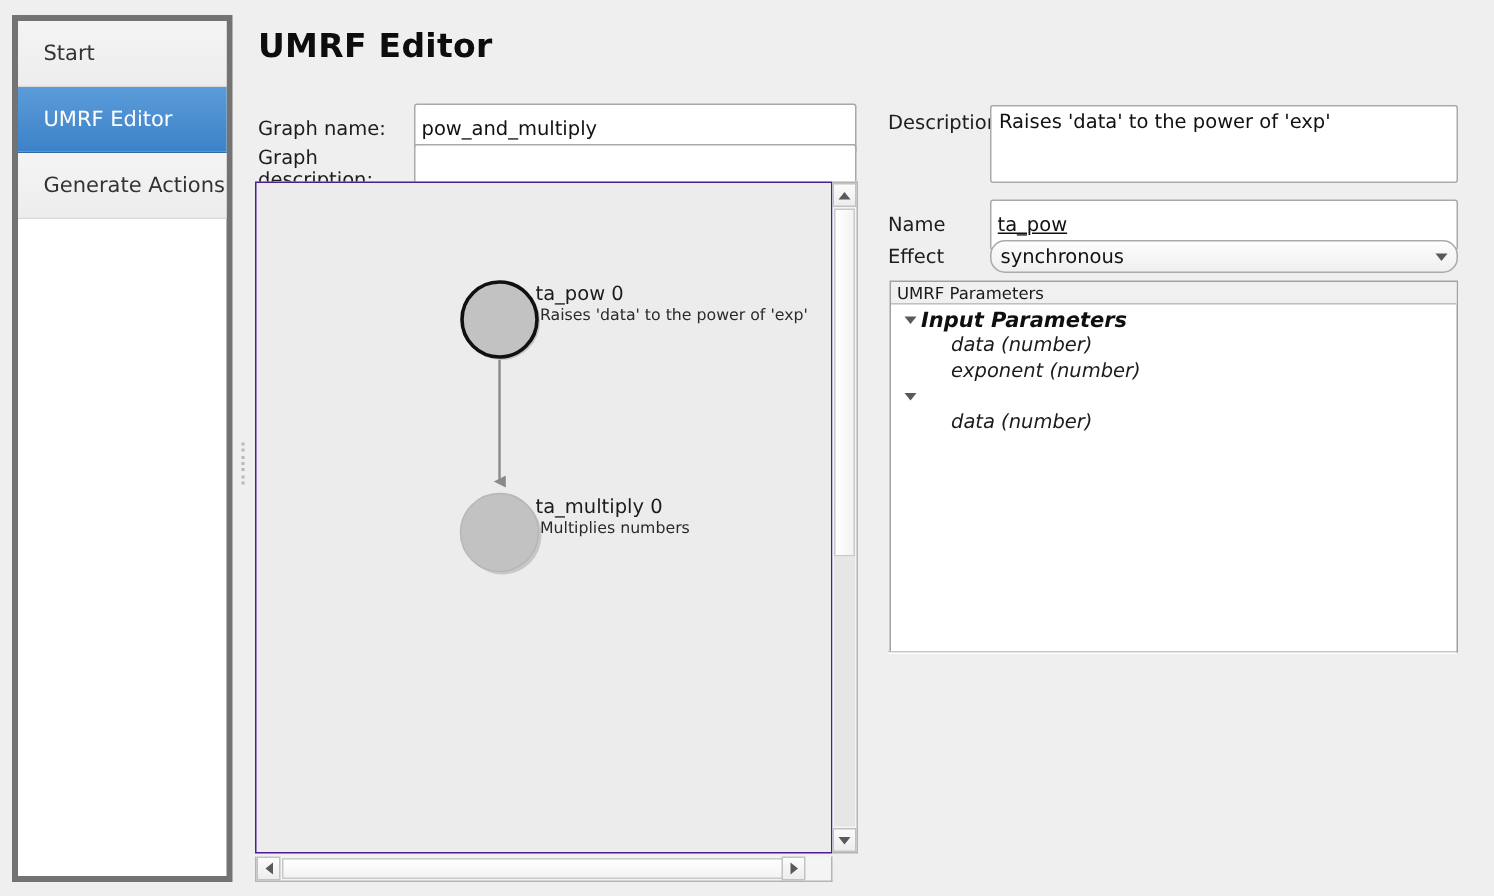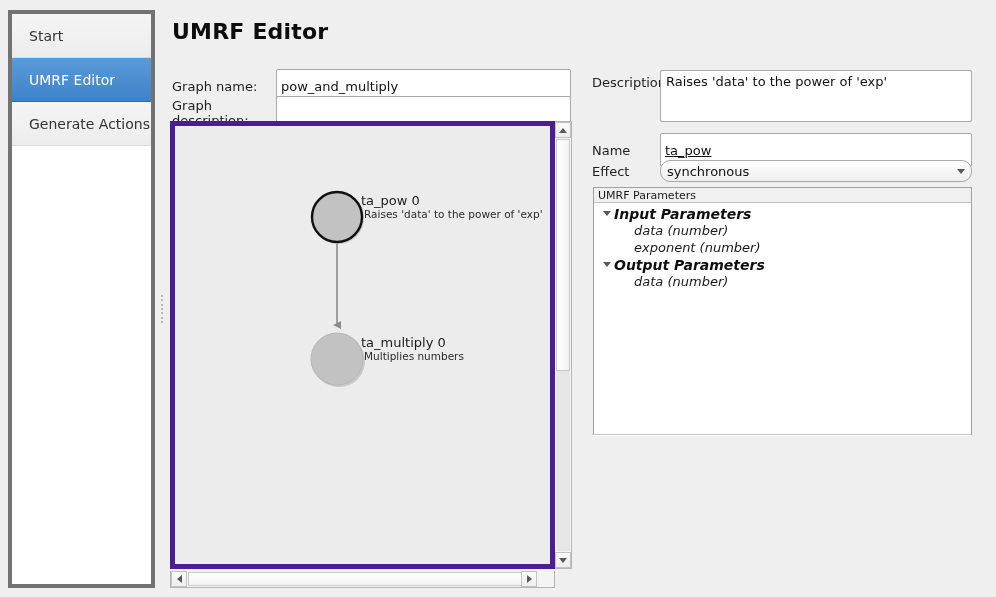--- a/index.html
+++ b/index.html
@@ -124,21 +124,21 @@
     width: 403px;
     height: 467px;
   }
   #canvas {
     position: absolute;
     left: 0;
     top: 0;
     width: 385px;
     height: 448px;
     background: #ececec;
-    border: 5px solid #4c1d95;
+    border: 1px solid #4c1d95;
     box-sizing: border-box;
     overflow: hidden;
   }
   #canvas svg { display: block; }
 
   .node-title {
     position: absolute;
     font-size: 13px;
     color: #1b1b1b;
     white-space: nowrap;
@@ -465,21 +465,20 @@
         </span>
         <span class="label">Input Parameters</span>
       </div>
       <div class="tree-leaf">data (number)</div>
       <div class="tree-leaf">exponent (number)</div>
 
       <div class="tree-group">
         <span class="twisty">
           <span class="arrow down"></span>
         </span>
-        <span class="label">Output Parameters</span>
       </div>
       <div class="tree-leaf">data (number)</div>
 
     </div>
   </div>
 
   <div id="panel-separator"></div>
 </div>
 
 </body></html>

